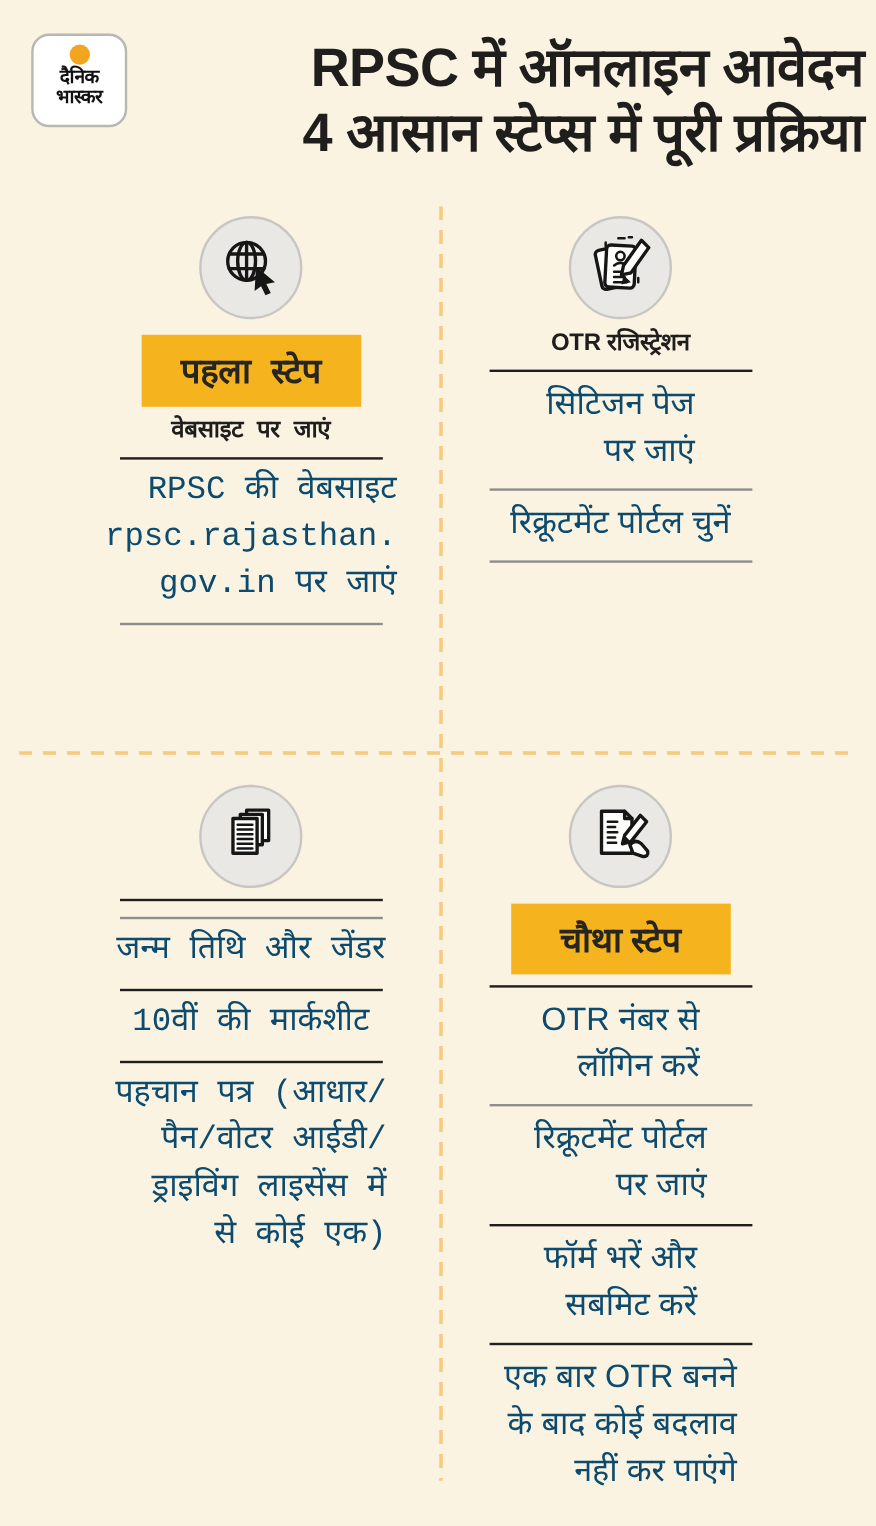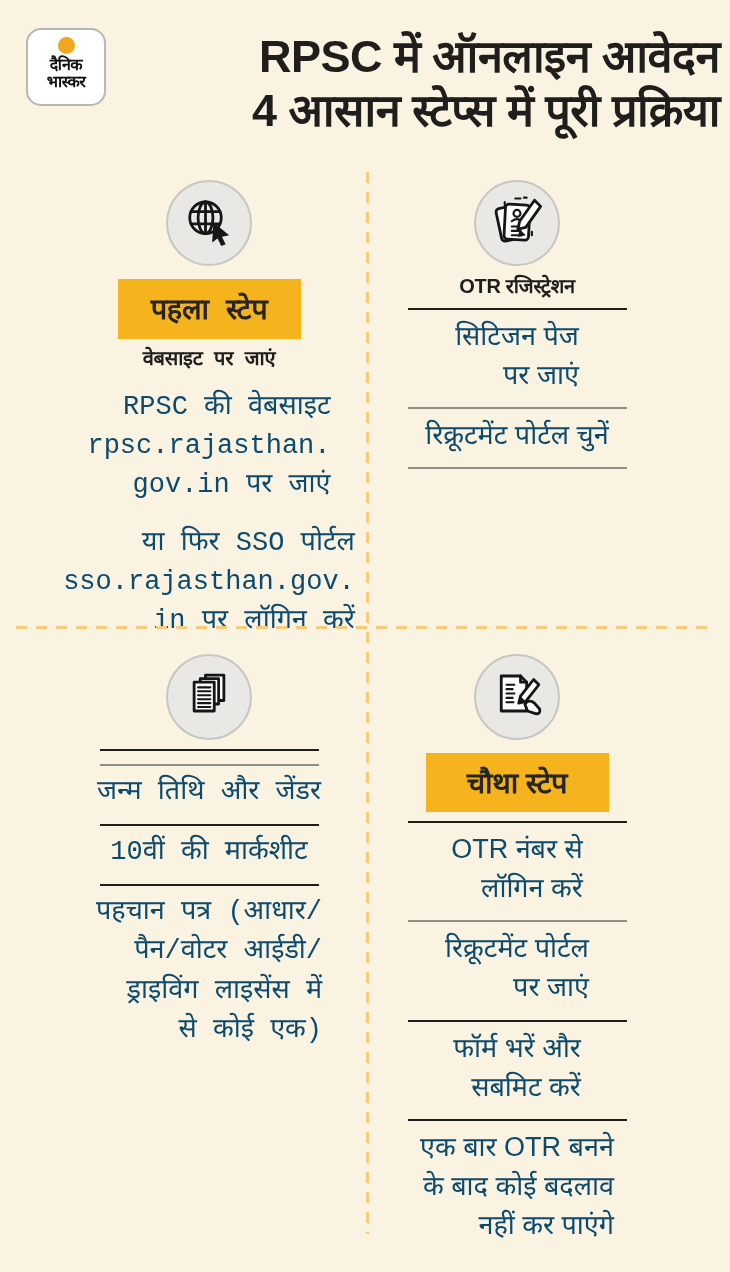--- a/index.html
+++ b/index.html
@@ -176,23 +176,20 @@
         <path class="solid" d="M37 31 L55 46 L46.8 47.6 L51 56.2 L46 58.4 L41.8 49.8 L35.6 54.4 Z"></path>
       </svg>
     </div>
     <div class="badge">पहला स्टेप</div>
     <h2 class="heading">वेबसाइट पर जाएं</h2>
     <div class="sep sep-dark"></div>
     <p class="item">RPSC की वेबसाइट
 rpsc.rajasthan.
 gov.in पर जाएं</p>
     <div class="sep sep-gray"></div>
-    <p class="item">या फिर SSO पोर्टल
-sso.rajasthan.gov.
-in पर लॉगिन करें</p>
   </section>
 
   <section class="cell right">
     <div class="icon-circle">
       <svg viewBox="0 0 64 64" width="56" height="56" aria-hidden="true">
         <rect class="paper" x="11" y="13" width="28" height="38" rx="4" transform="rotate(-12 25 32)"></rect>
         <rect class="paper" x="18" y="11" width="28" height="40" rx="4" transform="rotate(3 32 31)"></rect>
         <circle class="thin" cx="32" cy="21" r="4"></circle>
         <path class="thin" d="M26 30 q6 -5 12 0"></path>
         <path class="thin" d="M26 36 h13 M26 41 h10 M26 46 h12"></path>

